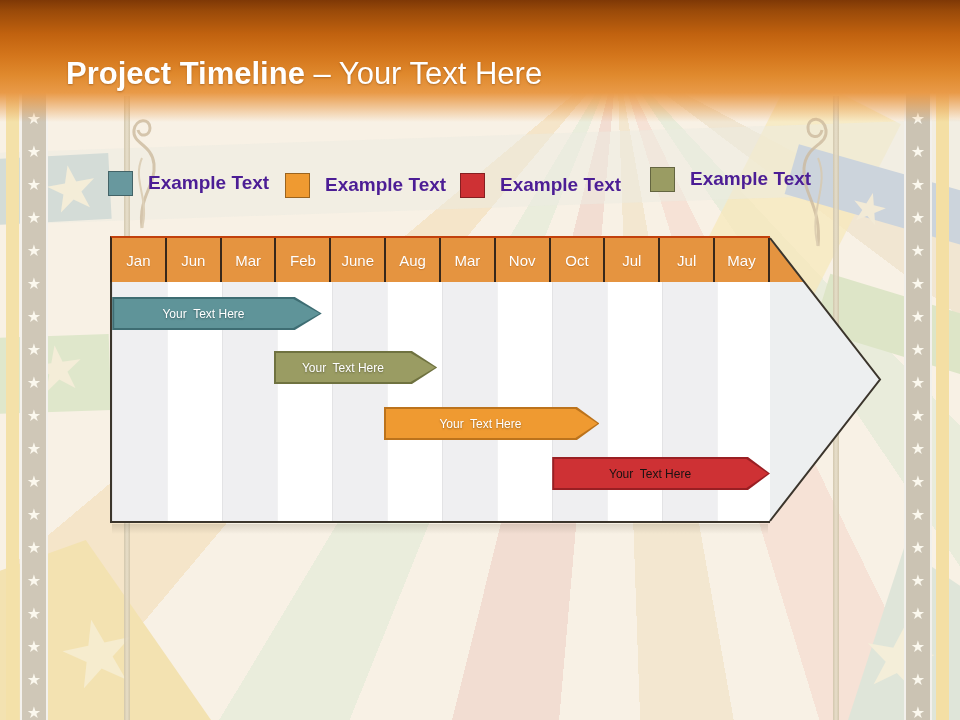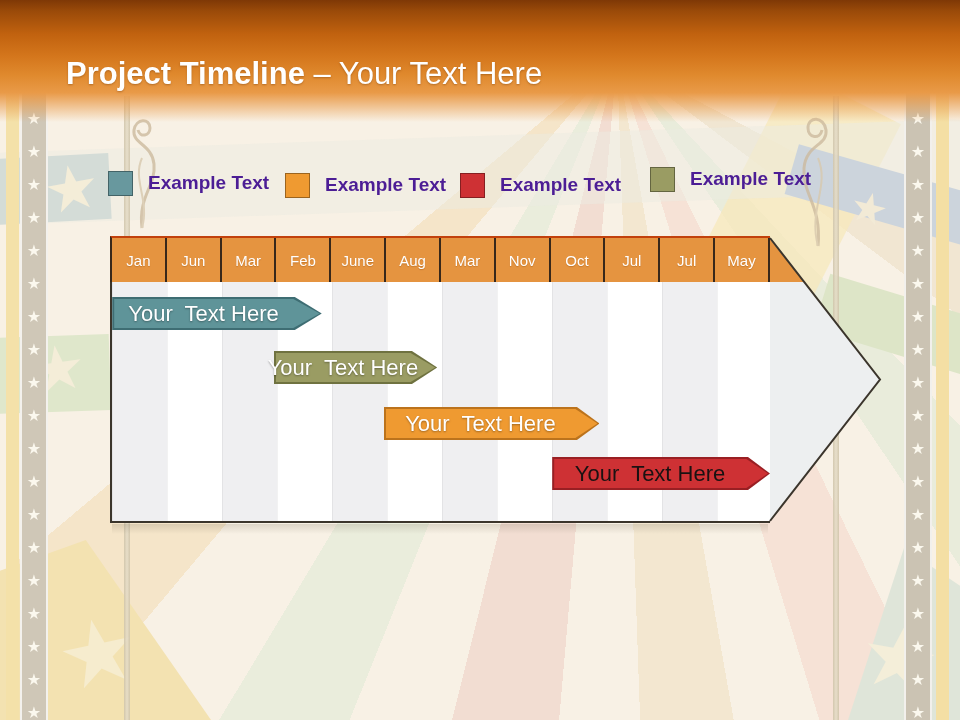--- a/index.html
+++ b/index.html
@@ -84,21 +84,21 @@
   #grid-body{position:absolute;left:0;top:46px;width:660px;height:241px;box-sizing:border-box;
       border-left:2px solid #3b352c;border-bottom:2px solid #3b352c;
       background:repeating-linear-gradient(90deg,rgba(0,0,0,.05) 0 1px,rgba(0,0,0,0) 1px 55px),
                  repeating-linear-gradient(90deg,#efeff1 0 55px,#ffffff 55px 110px);}
   #arrowhead{position:absolute;left:658px;top:0;width:114px;height:287px;overflow:visible;z-index:1;}
 
   .gantt-bar{position:absolute;z-index:3;}
   .bar-shape{position:absolute;inset:0;}
   .bar-fill{position:absolute;inset:2px;}
   .bar-label{position:absolute;left:0;top:0;height:100%;display:flex;align-items:center;
-             justify-content:center;font-size:22px;white-space:pre;
+             justify-content:center;font-size:12px;white-space:pre;
              text-shadow:0 1px 2px rgba(0,0,0,.35);}
 
   #table-shadow{position:absolute;left:112px;top:524px;width:656px;height:10px;z-index:6;
      background:linear-gradient(180deg,rgba(110,100,80,.20),rgba(110,100,80,0));}
 </style>
 </head>
 <body>
 
 <div class="slide">
 

